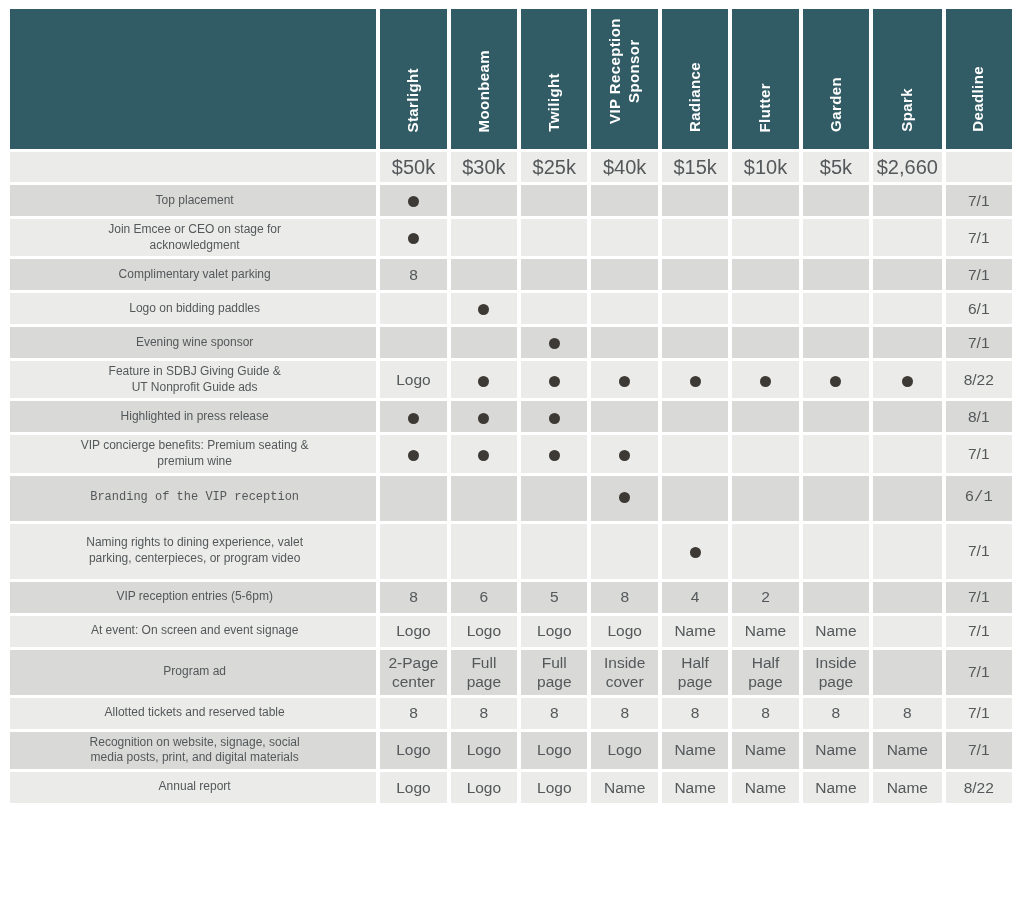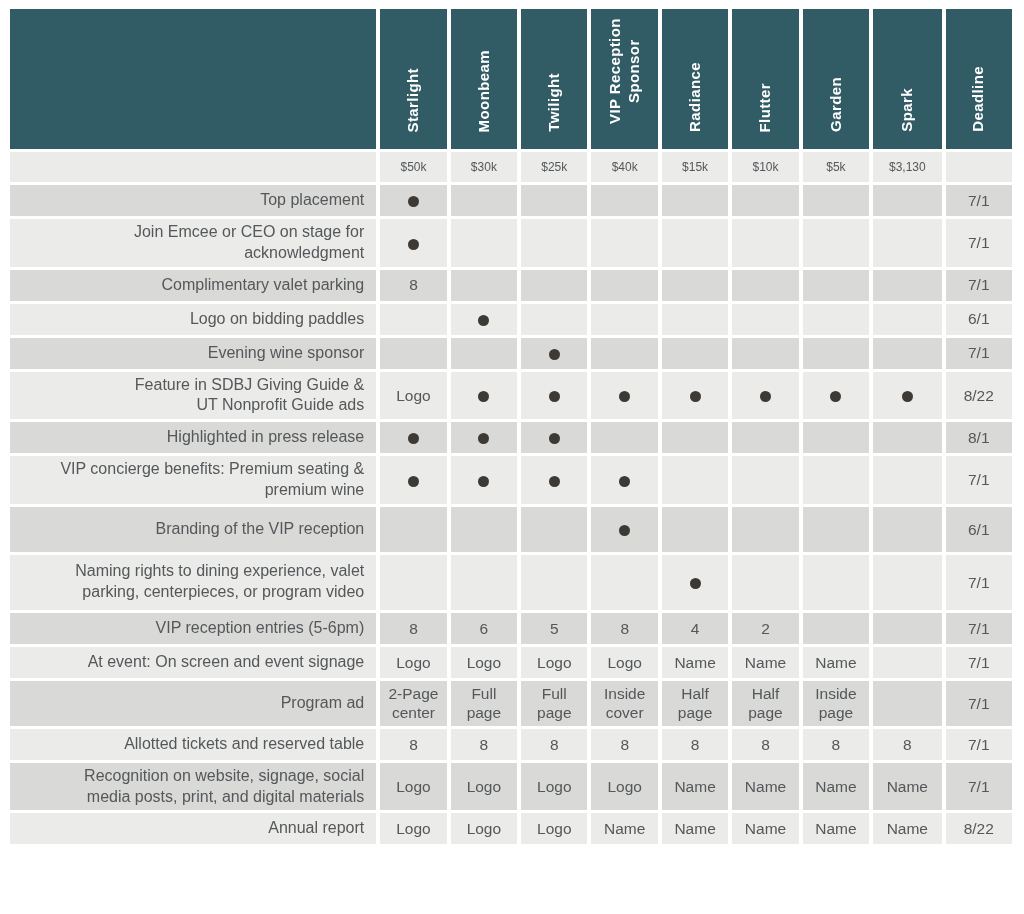--- a/index.html
+++ b/index.html
@@ -39,46 +39,46 @@
     font-size: 15px;
     line-height: 1.25;
     letter-spacing: 0.4px;
     white-space: normal;
   }
   
   tr.price-row td {
     background: #ebebe9;
     height: 30px;
     text-align: center;
-    font-size: 12px;
+    font-size: 20px;
     color: #54585a;
     padding: 2px;
   }
   tr.price-row td.label-cell { background: #ebebe9; }
   
   tbody td {
     height: 31px;
     font-size: 15.5px;
     color: #54585a;
     vertical-align: middle;
     padding: 3px 2px;
   }
   tbody tr:nth-child(odd) td { background: #d9d9d7; }
   tbody tr:nth-child(even) td { background: #ebebe9; }
   tbody td.label-cell {
-    text-align: right;
+    text-align: center;
     padding-left: 15px;
     padding-right: 12px;
-    font-size: 16px;
+    font-size: 12px;
     white-space: pre-line;
     line-height: 1.3;
   }
   tbody td.value-cell { text-align: center; line-height: 1.25; }
   
-  tbody tr:nth-child(9) td  { height: 45px; }
+  tbody tr:nth-child(9) td  { height: 45px; font-family: Liberation Mono, monospace; }
   tbody tr:nth-child(10) td { height: 55px; }
   tbody tr:nth-child(13) td { height: 45px; }
   
   .dot {
     display: inline-block;
     width: 11px;
     height: 11px;
     border-radius: 50%;
     background: #3d3935;
     vertical-align: middle;
@@ -134,21 +134,21 @@
       </tr>
       <tr class="price-row">
         <td class="label-cell"></td>
         <td>$50k</td>
         <td>$30k</td>
         <td>$25k</td>
         <td>$40k</td>
         <td>$15k</td>
         <td>$10k</td>
         <td>$5k</td>
-        <td>$3,130</td>
+        <td>$2,660</td>
         <td></td>
       </tr>
     </thead>
     <tbody>
         <tr>
           <td class="label-cell">Top placement</td>
           <td class="value-cell"><span class="dot"></span></td>
           <td class="value-cell"></td>
           <td class="value-cell"></td>
           <td class="value-cell"></td>

